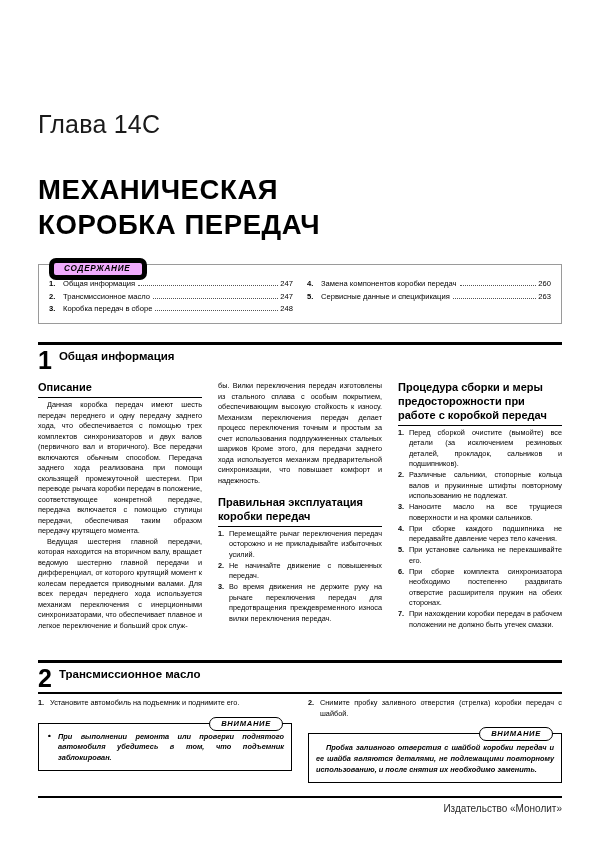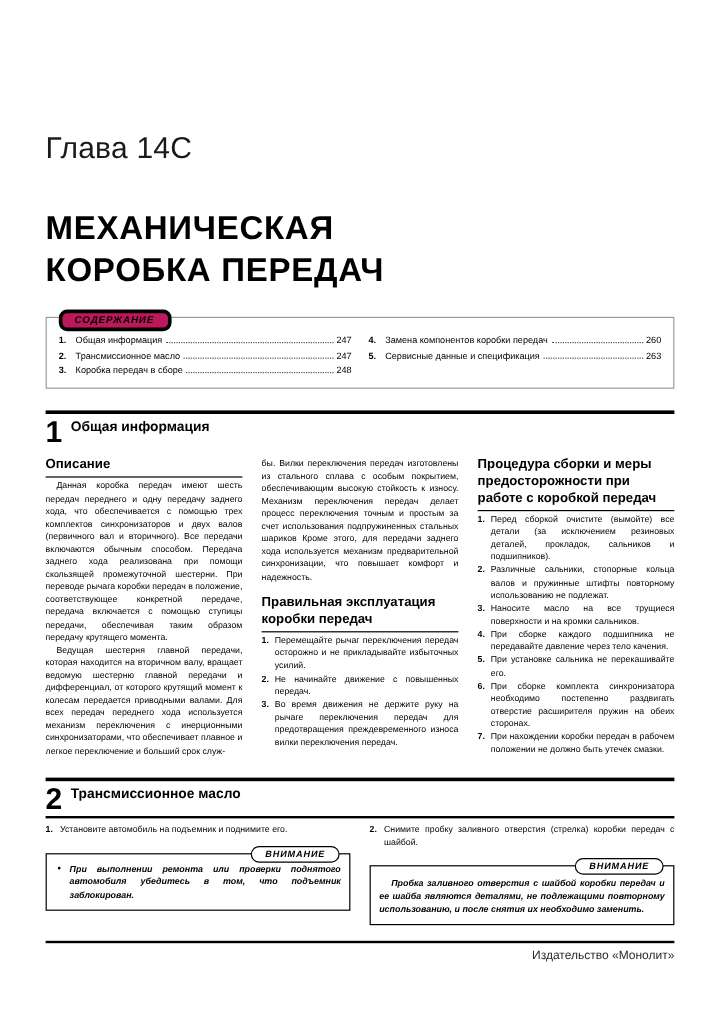--- a/index.html
+++ b/index.html
@@ -51,22 +51,22 @@
     border: 1px solid #9a9a9a;
     box-sizing: border-box;
     padding: 13px 10px 8px 10px;
     display: flex;
     gap: 14px;
   }
   .toc-tab {
     position: absolute;
     top: -7px;
     left: 10px;
-    background: #be185d;
-    border: 3px solid #000000;
+    background: #f0abfc;
+    border: 5px solid #000000;
     border-radius: 7px;
     padding: 1px 12px 2px 10px;
     font-size: 8.2px;
     font-weight: 700;
     font-style: italic;
     letter-spacing: 0.7px;
   }
   .toc-col {
     flex: 1 1 0;
     min-width: 0;
@@ -143,21 +143,21 @@
 
   p.body {
     font-size: 7.3px;
     line-height: 1.44;
     text-align: justify;
     margin: 0;
     text-indent: 9px;
     hyphens: auto;
   }
   ol.numlist {
-    margin: 2px 0 4px 0;
+    margin: 2px 0 16px 0;
     padding: 0;
     list-style: none;
     counter-reset: nl;
   }
   ol.numlist > li {
     font-size: 7.3px;
     line-height: 1.44;
     text-align: justify;
     counter-increment: nl;
     position: relative;

